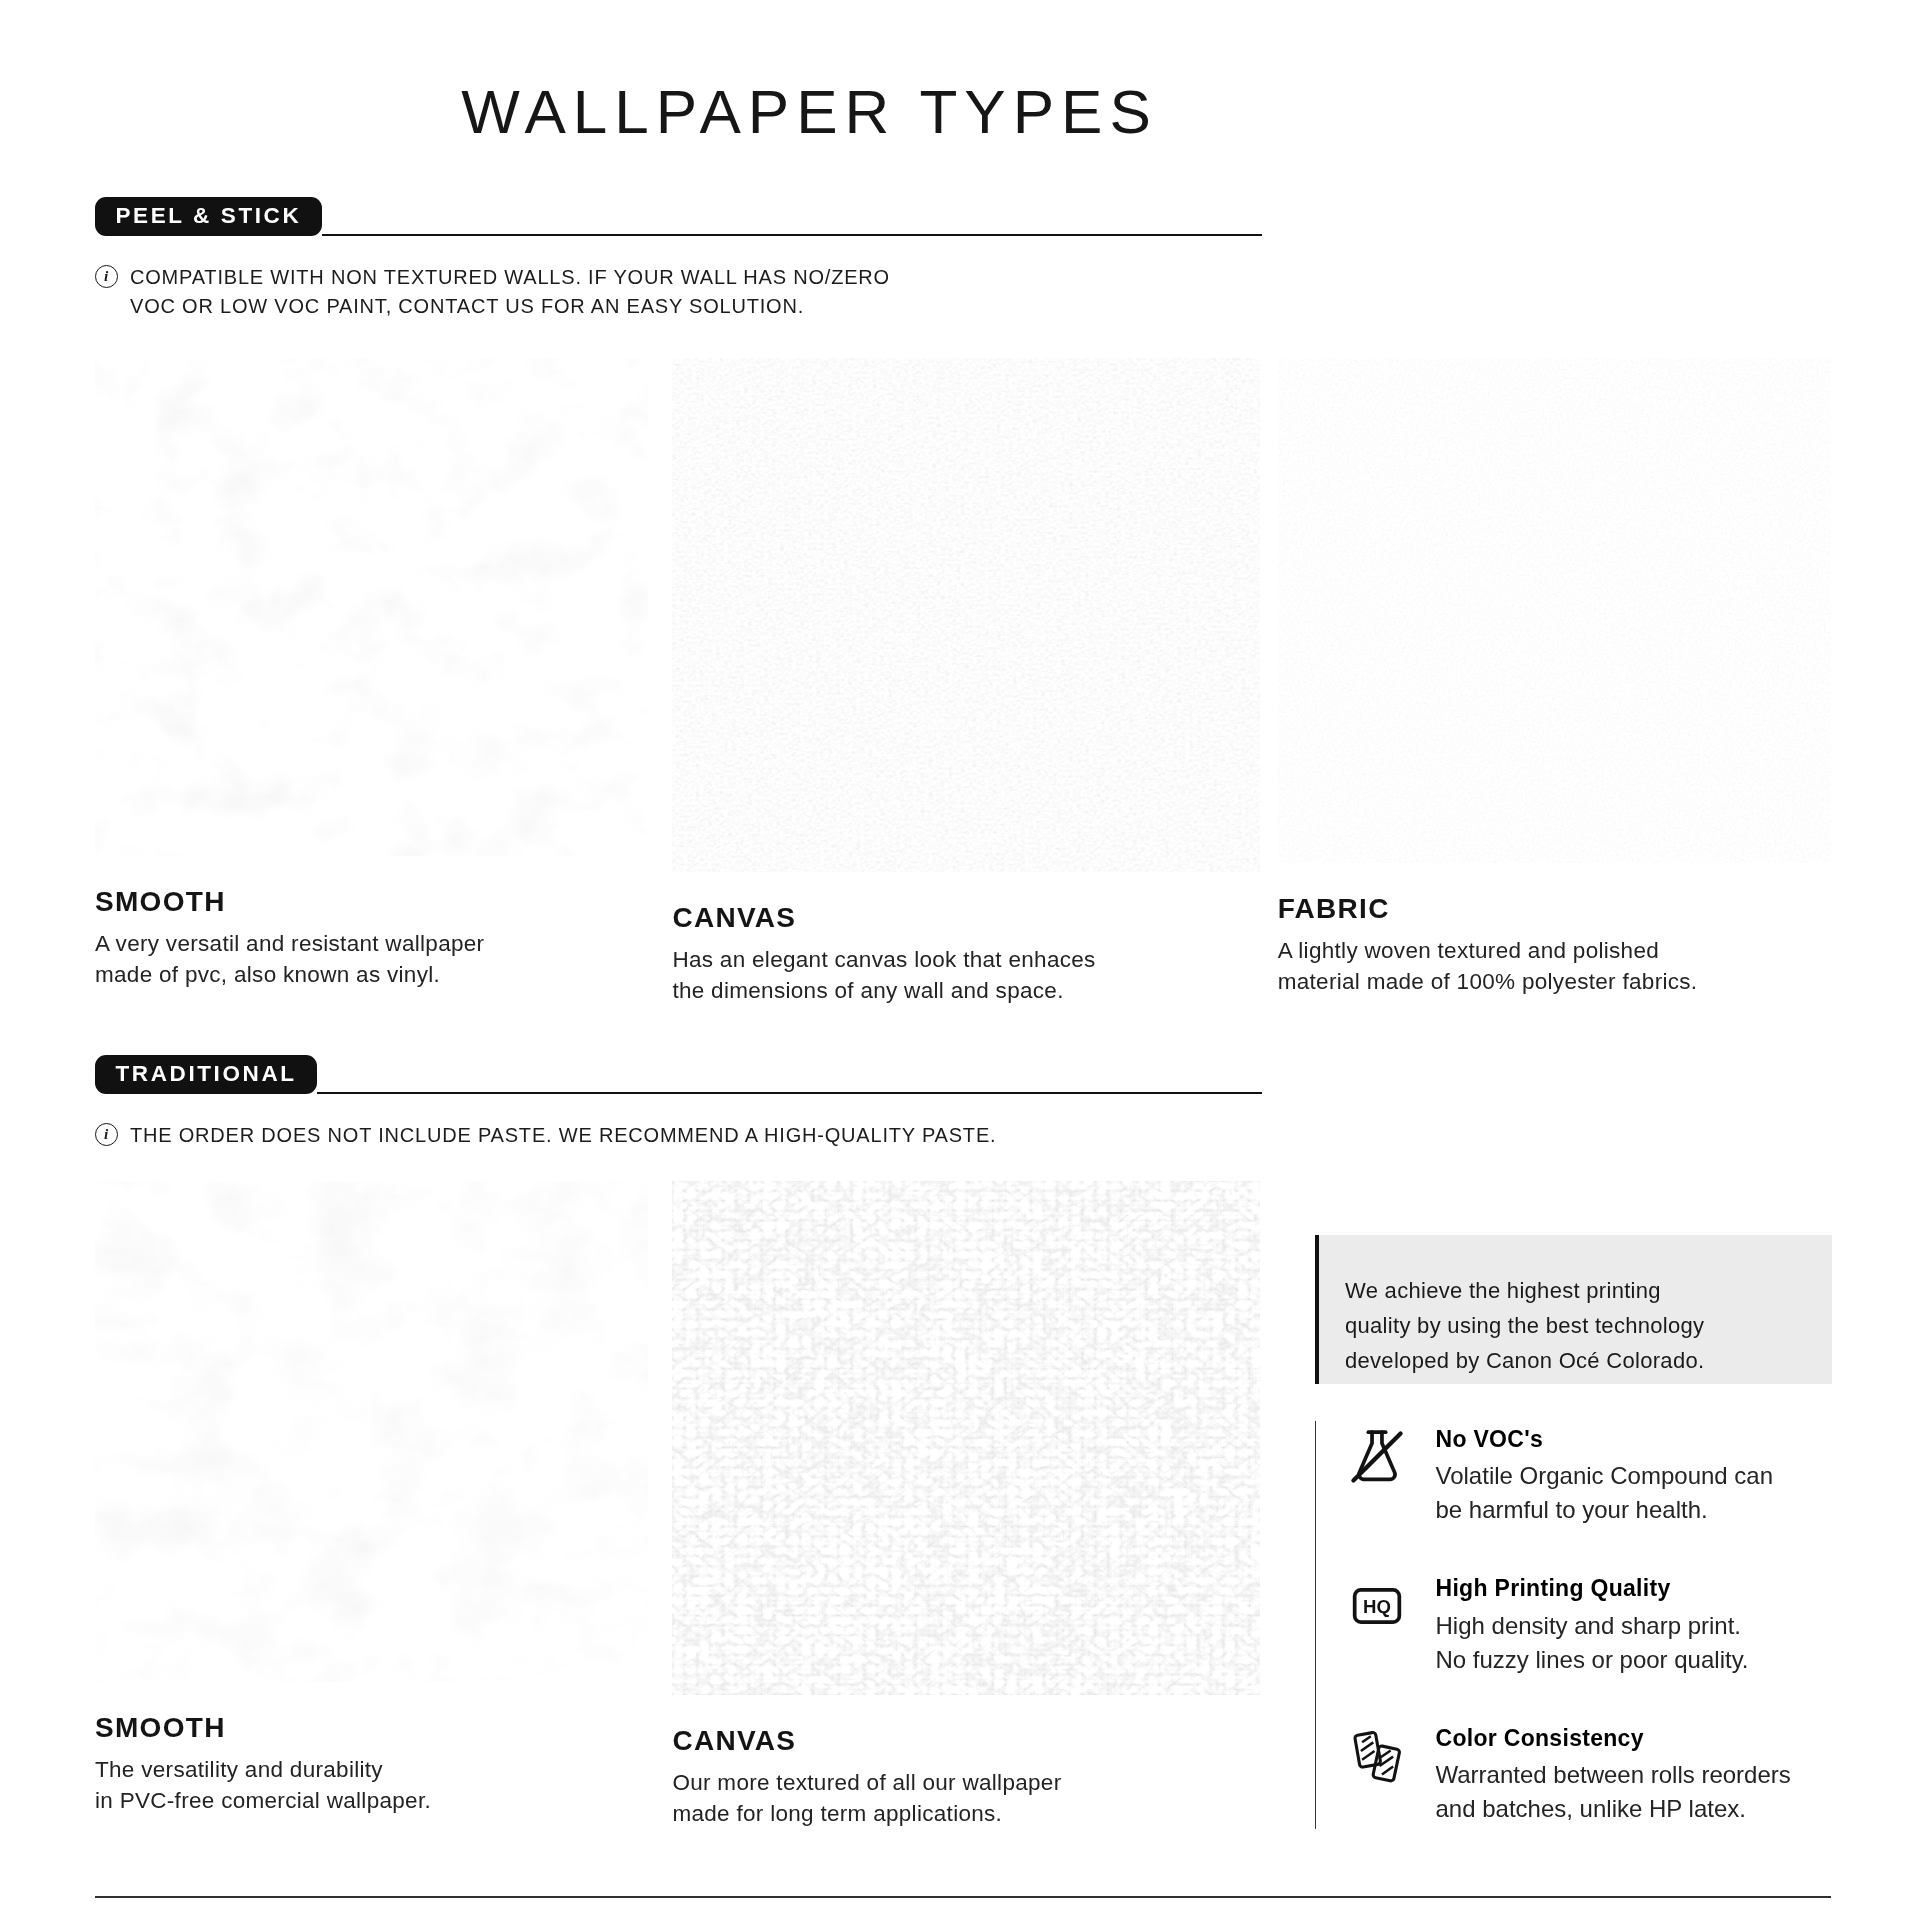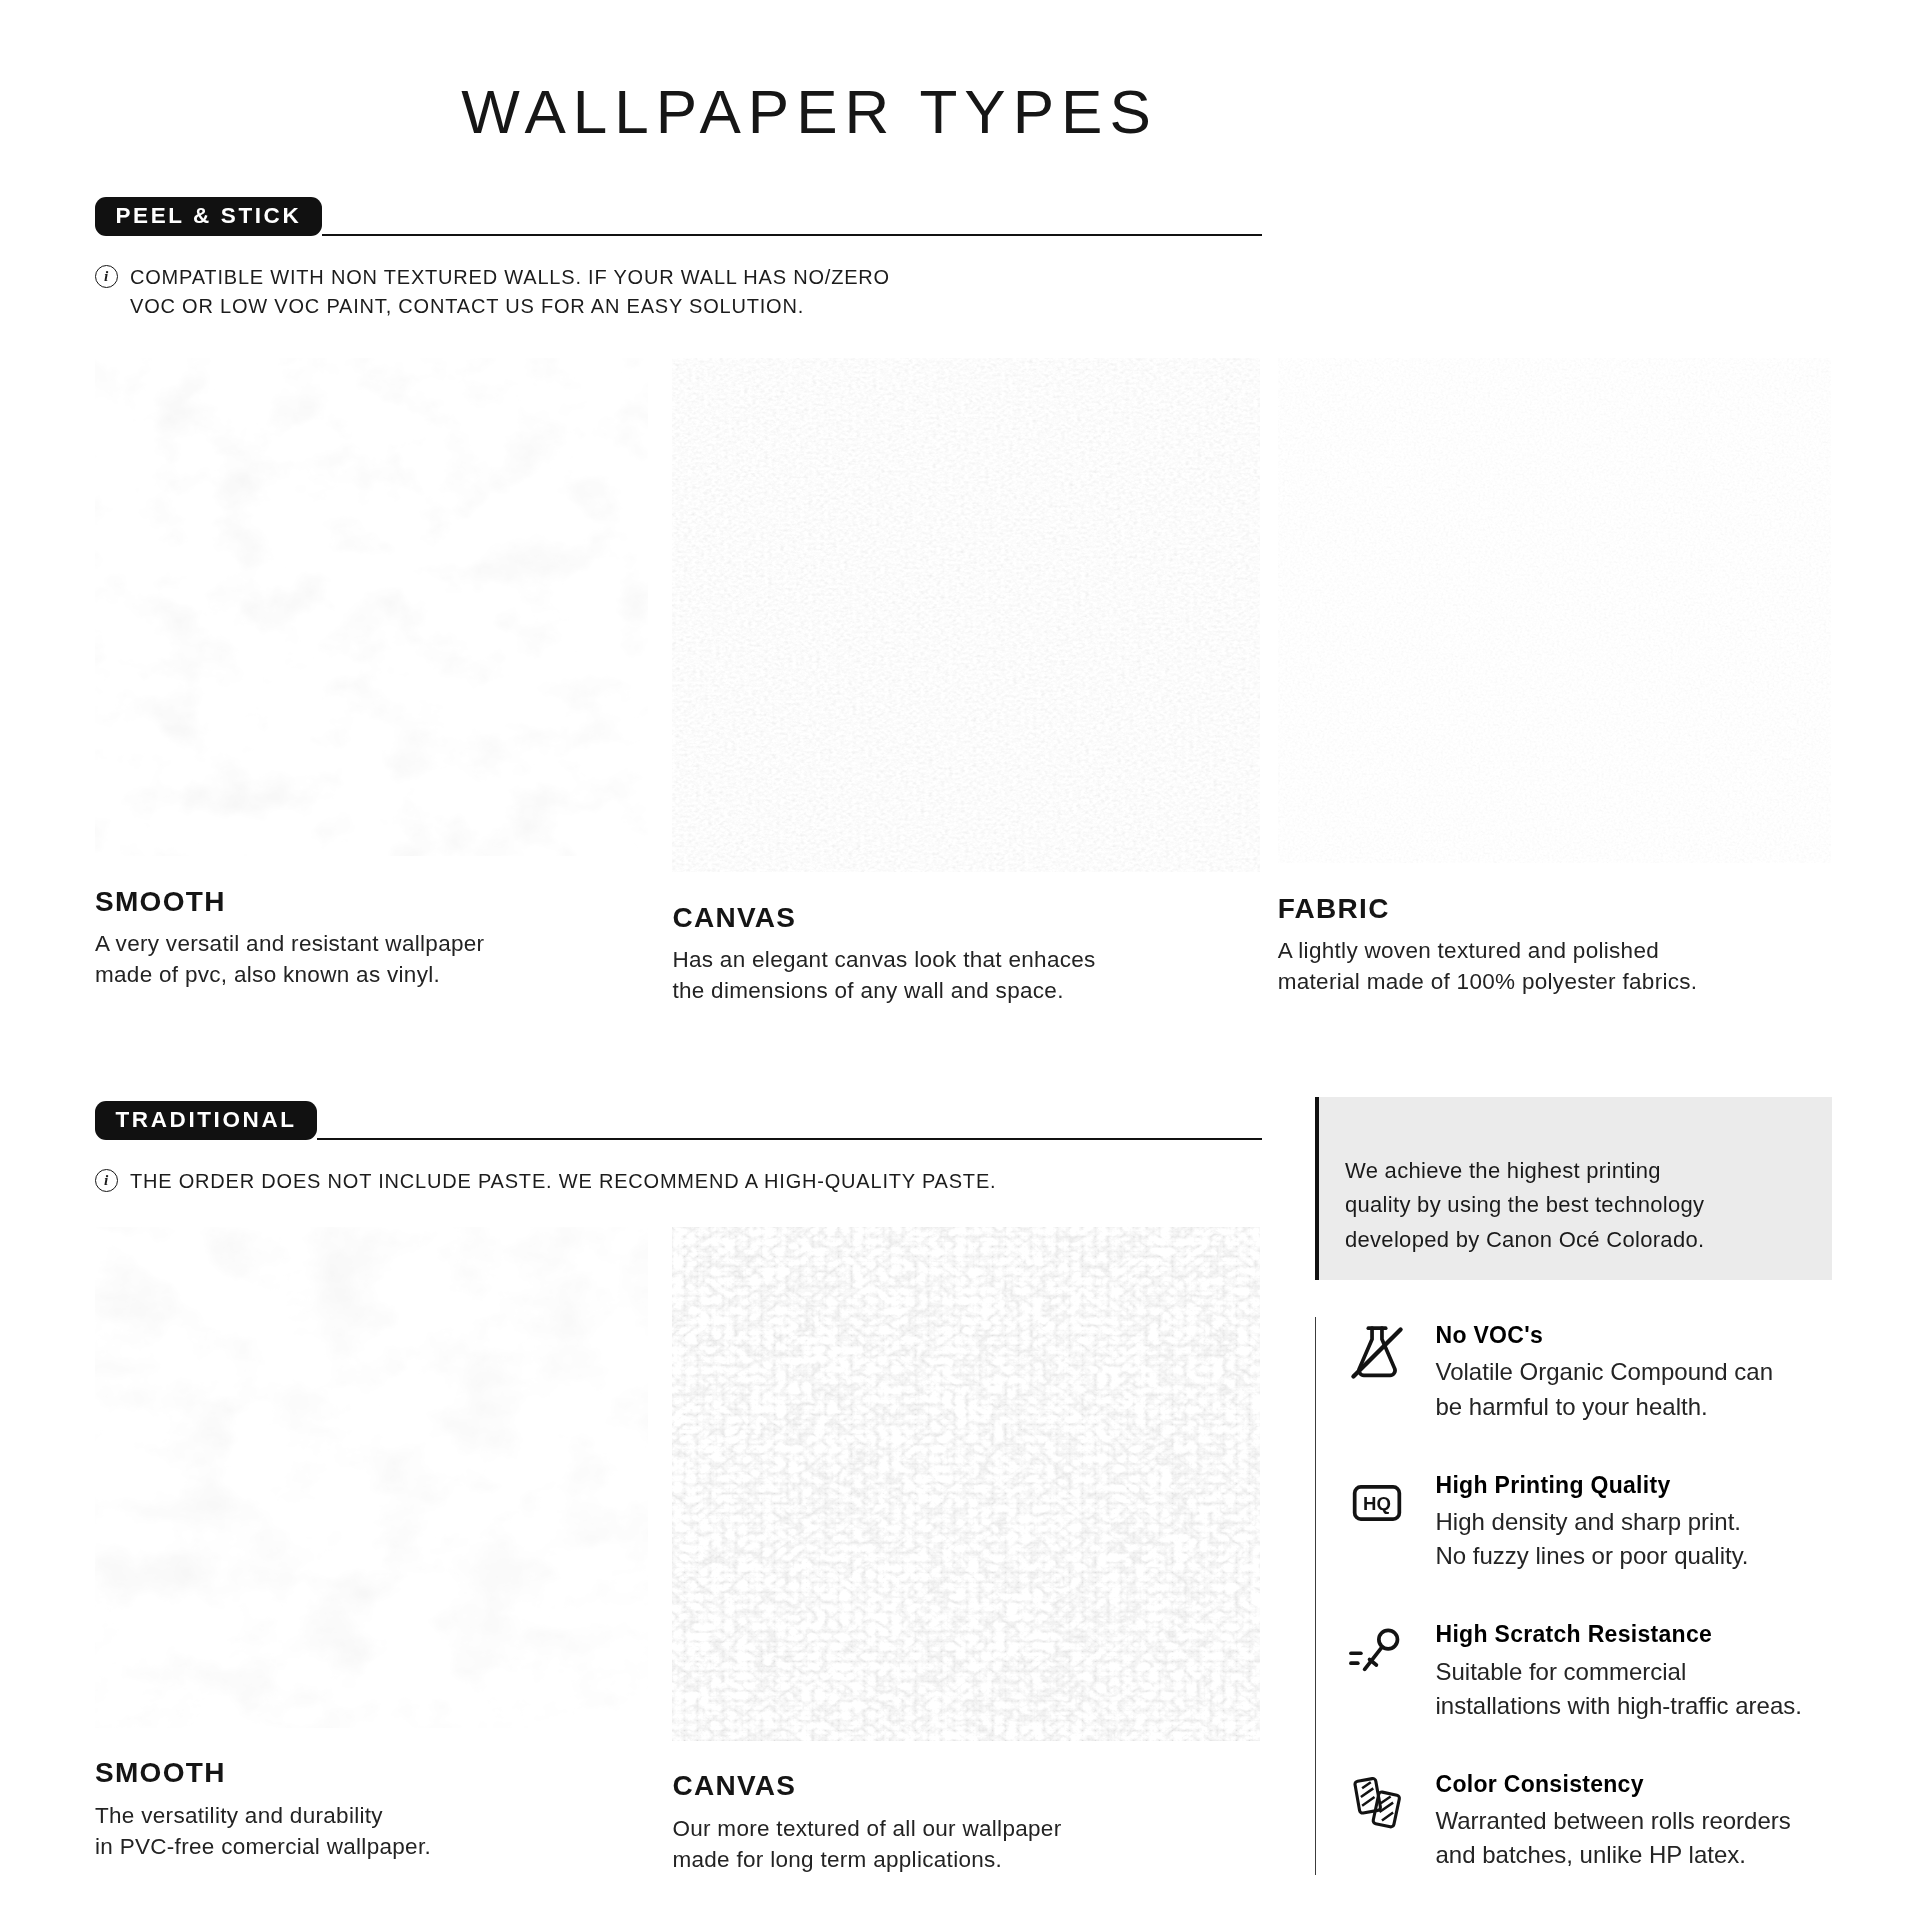--- a/index.html
+++ b/index.html
@@ -85,21 +85,21 @@
   
   .bottom-area { display:flex; align-items:flex-end; margin-top:49px; }
   .left-col { width:1167px; flex:none; }
   .left-col .section-header { margin-top:0; }
   .aside { margin-left:53px; width:517px; flex:none; }
 
   .quality-box {
     margin-top:42px;
     background:#ebebeb;
     border-left:4.5px solid #111111;
-    padding:22px 26px;
+    padding:5px 26px;
     font-size:22px;
     line-height:1.58;
     letter-spacing:0.3px;
     color:#1a1a1a;
     white-space:pre-line;
   }
 
   .features {
     margin-top:37px;
     border-left:1.3px solid #3c3c3c;
@@ -284,38 +284,20 @@
               <text x="50" y="61" text-anchor="middle" font-size="30" font-weight="bold" fill="#131313" font-family="Liberation Sans, sans-serif">HQ</text>
             </svg>
           </div>
           <div>
             <div class="feature-title">High Printing Quality</div>
             <div class="feature-desc">High density and sharp print.
 No fuzzy lines or poor quality.</div>
           </div>
         </div>
 
-        <div class="feature">
-          <div class="feature-icon">
-            <svg viewBox="0 0 100 100" width="62" height="62">
-              <g fill="none" stroke="#131313" stroke-width="6" stroke-linecap="round">
-                <circle cx="68" cy="30" r="15"></circle>
-                <path d="M58 42 L30 78"></path>
-                <path d="M38 62 l11 9"></path>
-                <path d="M8 52 h16"></path>
-                <path d="M8 68 h11"></path>
-              </g>
-            </svg>
-          </div>
-          <div>
-            <div class="feature-title">High Scratch Resistance</div>
-            <div class="feature-desc">Suitable for commercial
-installations with high-traffic areas.</div>
-          </div>
-        </div>
 
         <div class="feature">
           <div class="feature-icon">
             <svg viewBox="0 0 100 100" width="62" height="62">
               <g fill="none" stroke="#131313" stroke-width="5" stroke-linejoin="round">
                 <rect x="18" y="14" width="34" height="52" rx="5" transform="rotate(-10 35 40)"></rect>
                 <path d="M26 28 l14 -10 M24 42 l20 -14 M26 56 l20 -14" stroke-width="4"></path>
                 <rect x="48" y="36" width="34" height="52" rx="5" transform="rotate(12 65 62)"></rect>
                 <path d="M56 52 l16 -11 M54 66 l22 -15 M58 80 l18 -13" stroke-width="4"></path>
               </g>

